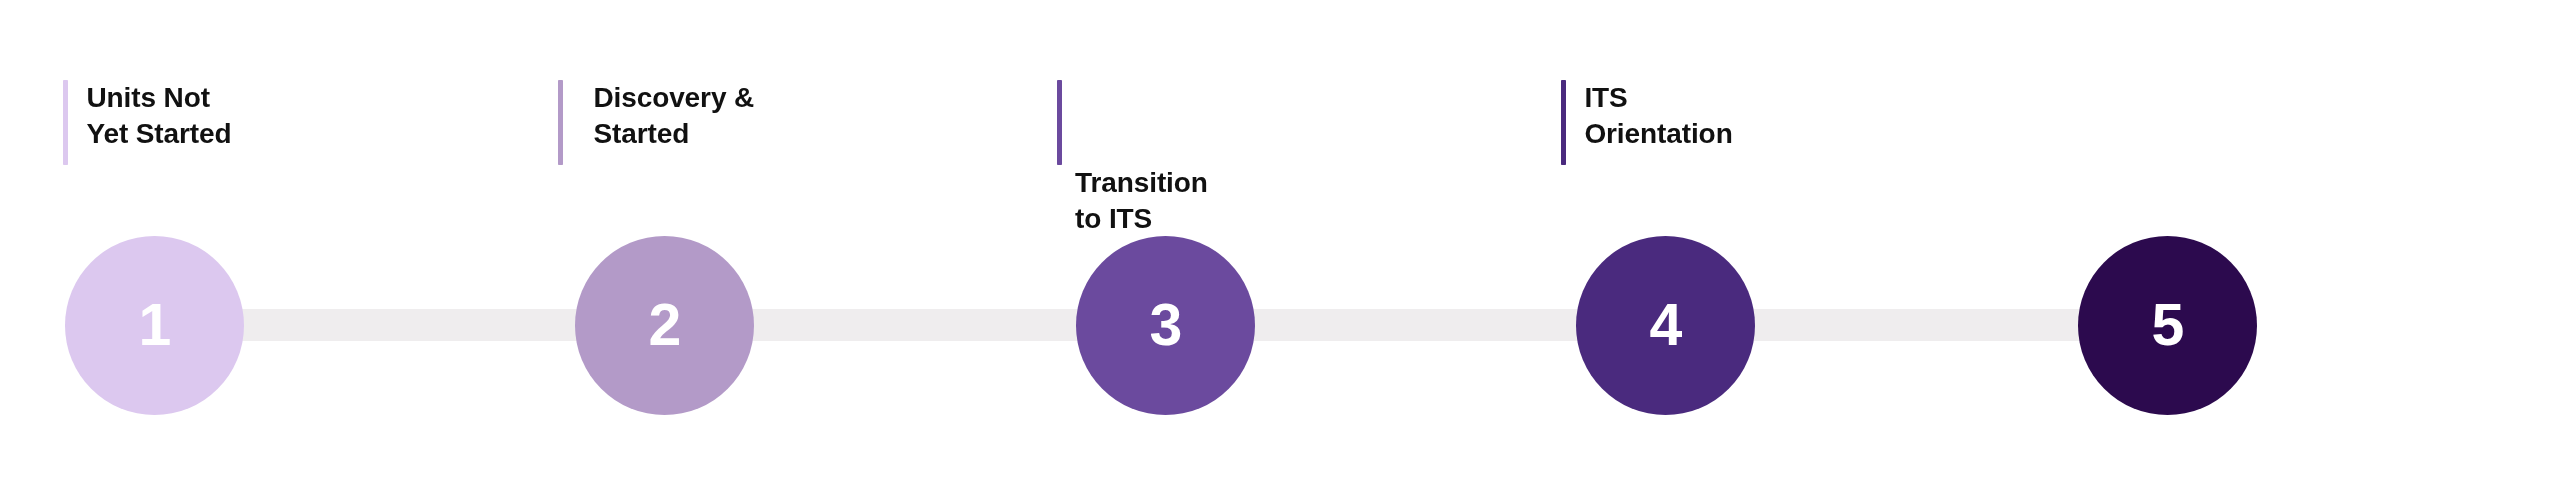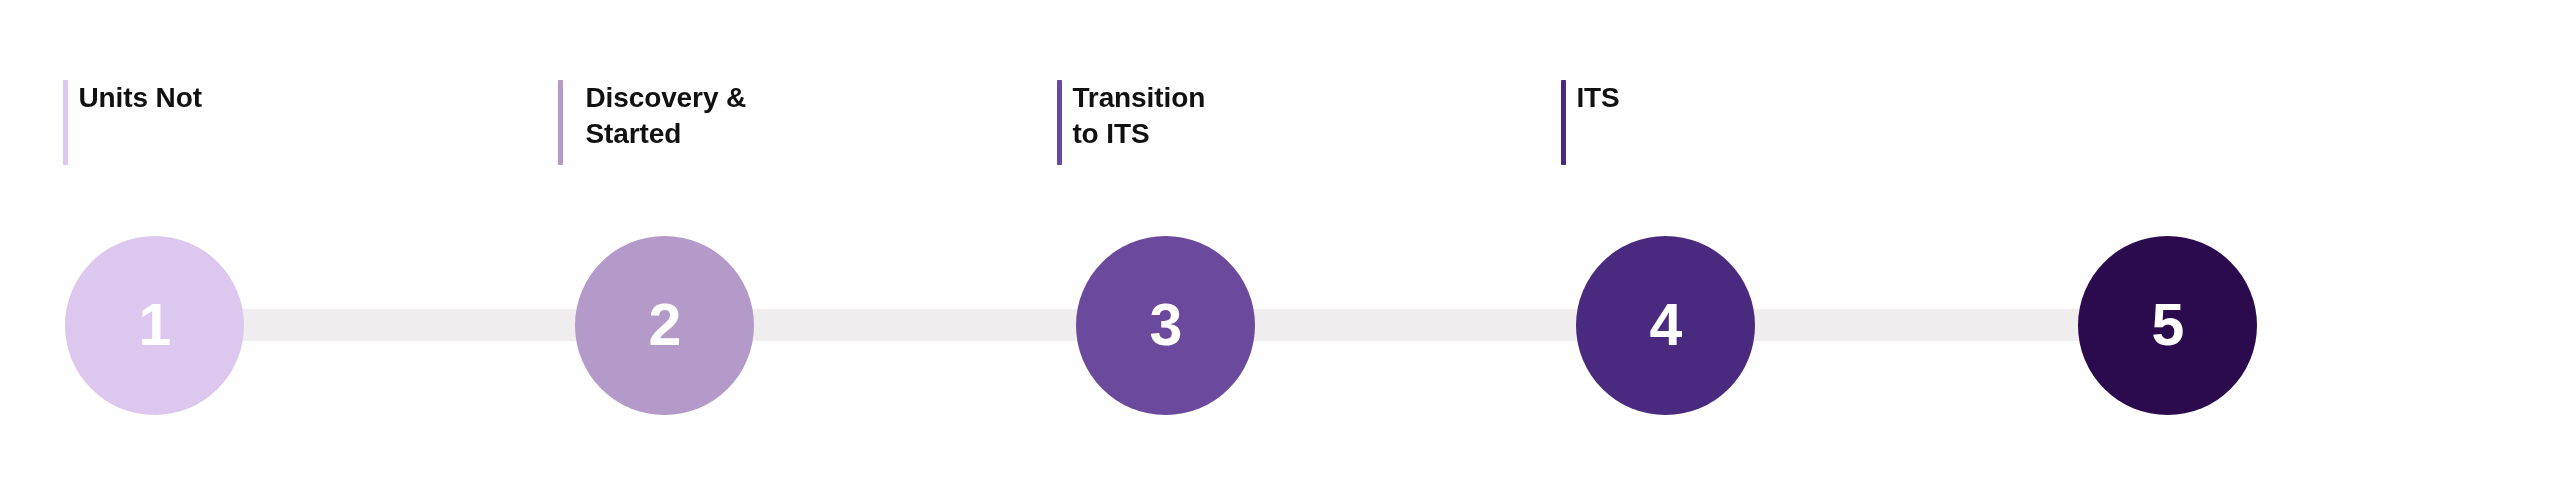--- a/index.html
+++ b/index.html
@@ -48,21 +48,21 @@
     align-items: stretch;
     white-space: nowrap;
   }
   .accent-bar {
     width: 5.4px;
     min-height: 85px;
     border-radius: 0.8px;
     flex: 0 0 auto;
   }
   .label-text {
-    padding-left: 10px;
+    padding-left: 18px;
     font-size: 28px;
     font-weight: bold;
     line-height: 1.29;
     color: #111111;
     letter-spacing: -0.1px;
   }
   .label-line {
     display: block;
   }
 
@@ -92,20 +92,21 @@
 
 <div id="stepper">
 
   <div class="rail" style="background: rgb(239, 237, 238); left: 155px; width: 2013px; right: auto;"></div>
 
   <div class="step" style="left: 0px; width: 2576px;">
     <div class="label-block" style="left: 63px;">
       <div class="accent-bar" style="background: rgb(220, 200, 239);"></div>
       <div class="label-text" style="color: rgb(17, 17, 17);">
         <span class="label-line">Units Not</span>
+        <span class="label-line">Yet Started</span>
       </div>
     </div>
     <div class="circle" style="left: 65px; background: rgb(220, 200, 239);">
       <span class="circle-number" style="color: rgb(255, 255, 255);">1</span>
     </div>
   </div>
 
   <div class="step" style="left: 0px; width: 2576px;">
     <div class="label-block" style="left: 558px;">
       <div class="accent-bar" style="background: rgb(179, 154, 200);"></div>
@@ -113,37 +114,38 @@
         <span class="label-line">Discovery &amp;</span>
         <span class="label-line">Started</span>
       </div>
     </div>
     <div class="circle" style="left: 575px; background: rgb(179, 154, 200);">
       <span class="circle-number" style="color: rgb(255, 255, 255);">2</span>
     </div>
   </div>
 
   <div class="step" style="left: 0px; width: 2576px;">
-    <div class="label-block" style="left: 1057px;">
+    <div class="label-block" style="left: 1057px; flex-direction: column;">
       <div class="accent-bar" style="background: rgb(107, 74, 158);"></div>
       <div class="label-text" style="color: rgb(17, 17, 17);">
         <span class="label-line">Transition</span>
         <span class="label-line">to ITS</span>
       </div>
     </div>
     <div class="circle" style="left: 1076px; background: rgb(107, 74, 158);">
       <span class="circle-number" style="color: rgb(255, 255, 255);">3</span>
     </div>
   </div>
 
   <div class="step" style="left: 0px; width: 2364px;">
     <div class="label-block" style="left: 1561px;">
       <div class="accent-bar" style="background: rgb(74, 42, 126);"></div>
       <div class="label-text" style="color: rgb(17, 17, 17);">
         <span class="label-line">ITS</span>
+        <span class="label-line">Orientation</span>
       </div>
     </div>
     <div class="circle" style="left: 1576px; background: rgb(74, 42, 126);">
       <span class="circle-number" style="color: rgb(255, 255, 255);">4</span>
     </div>
   </div>
 
   <div class="step" style="left: 0px; width: 2576px;">
     <div class="circle" style="left: 2078px; background: rgb(44, 10, 78);">
       <span class="circle-number" style="color: rgb(255, 255, 255);">5</span>

